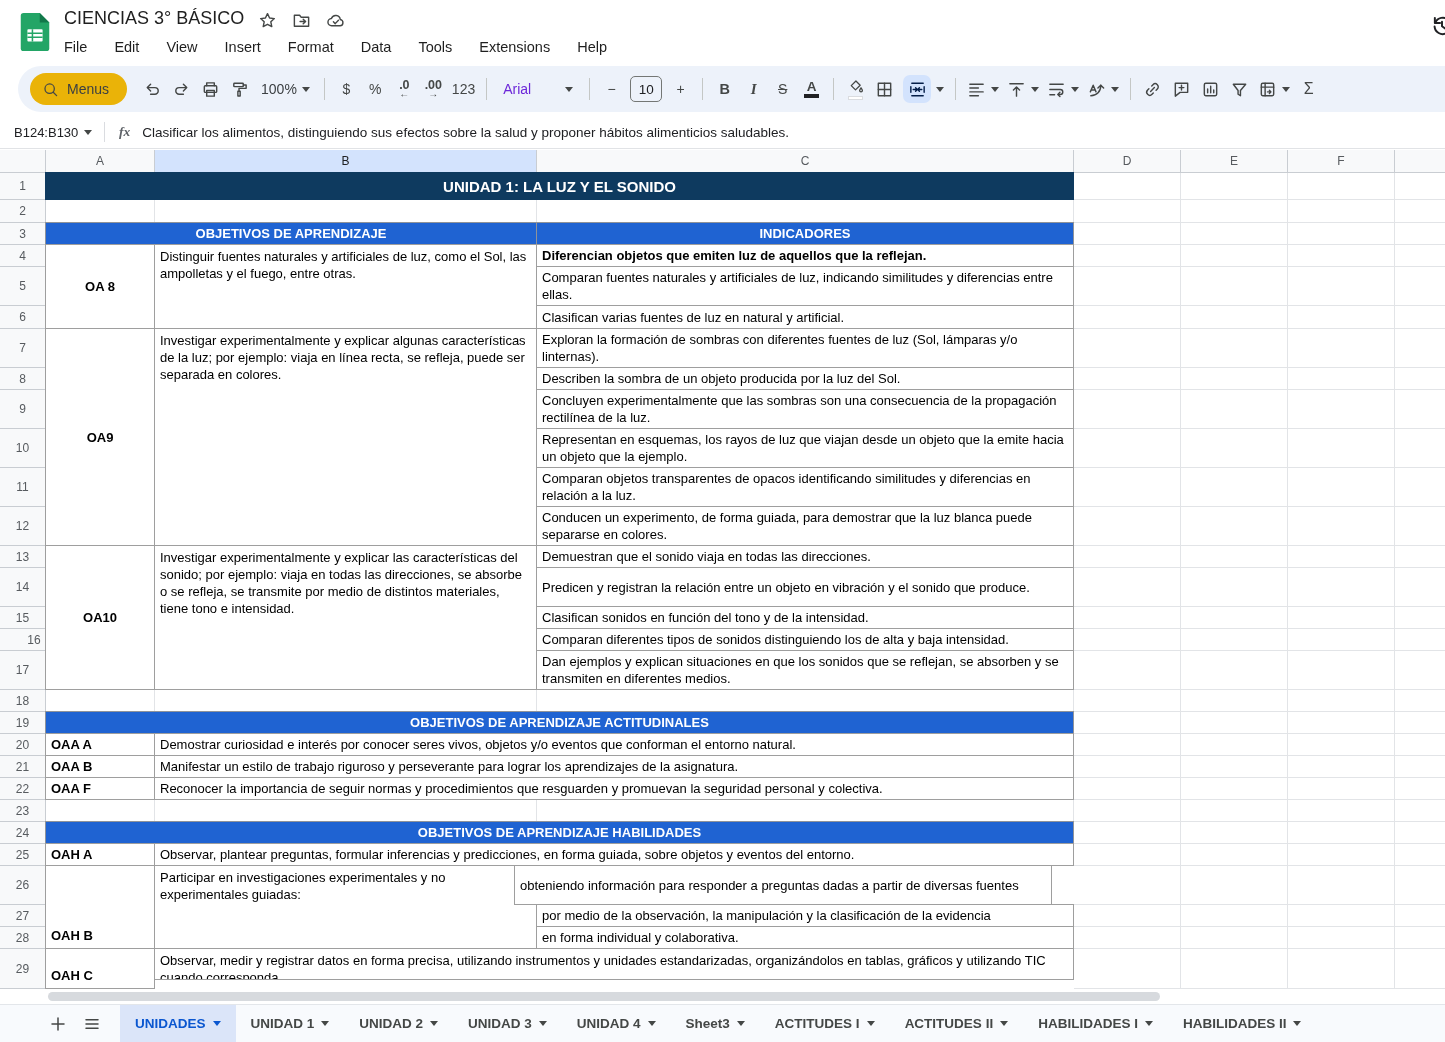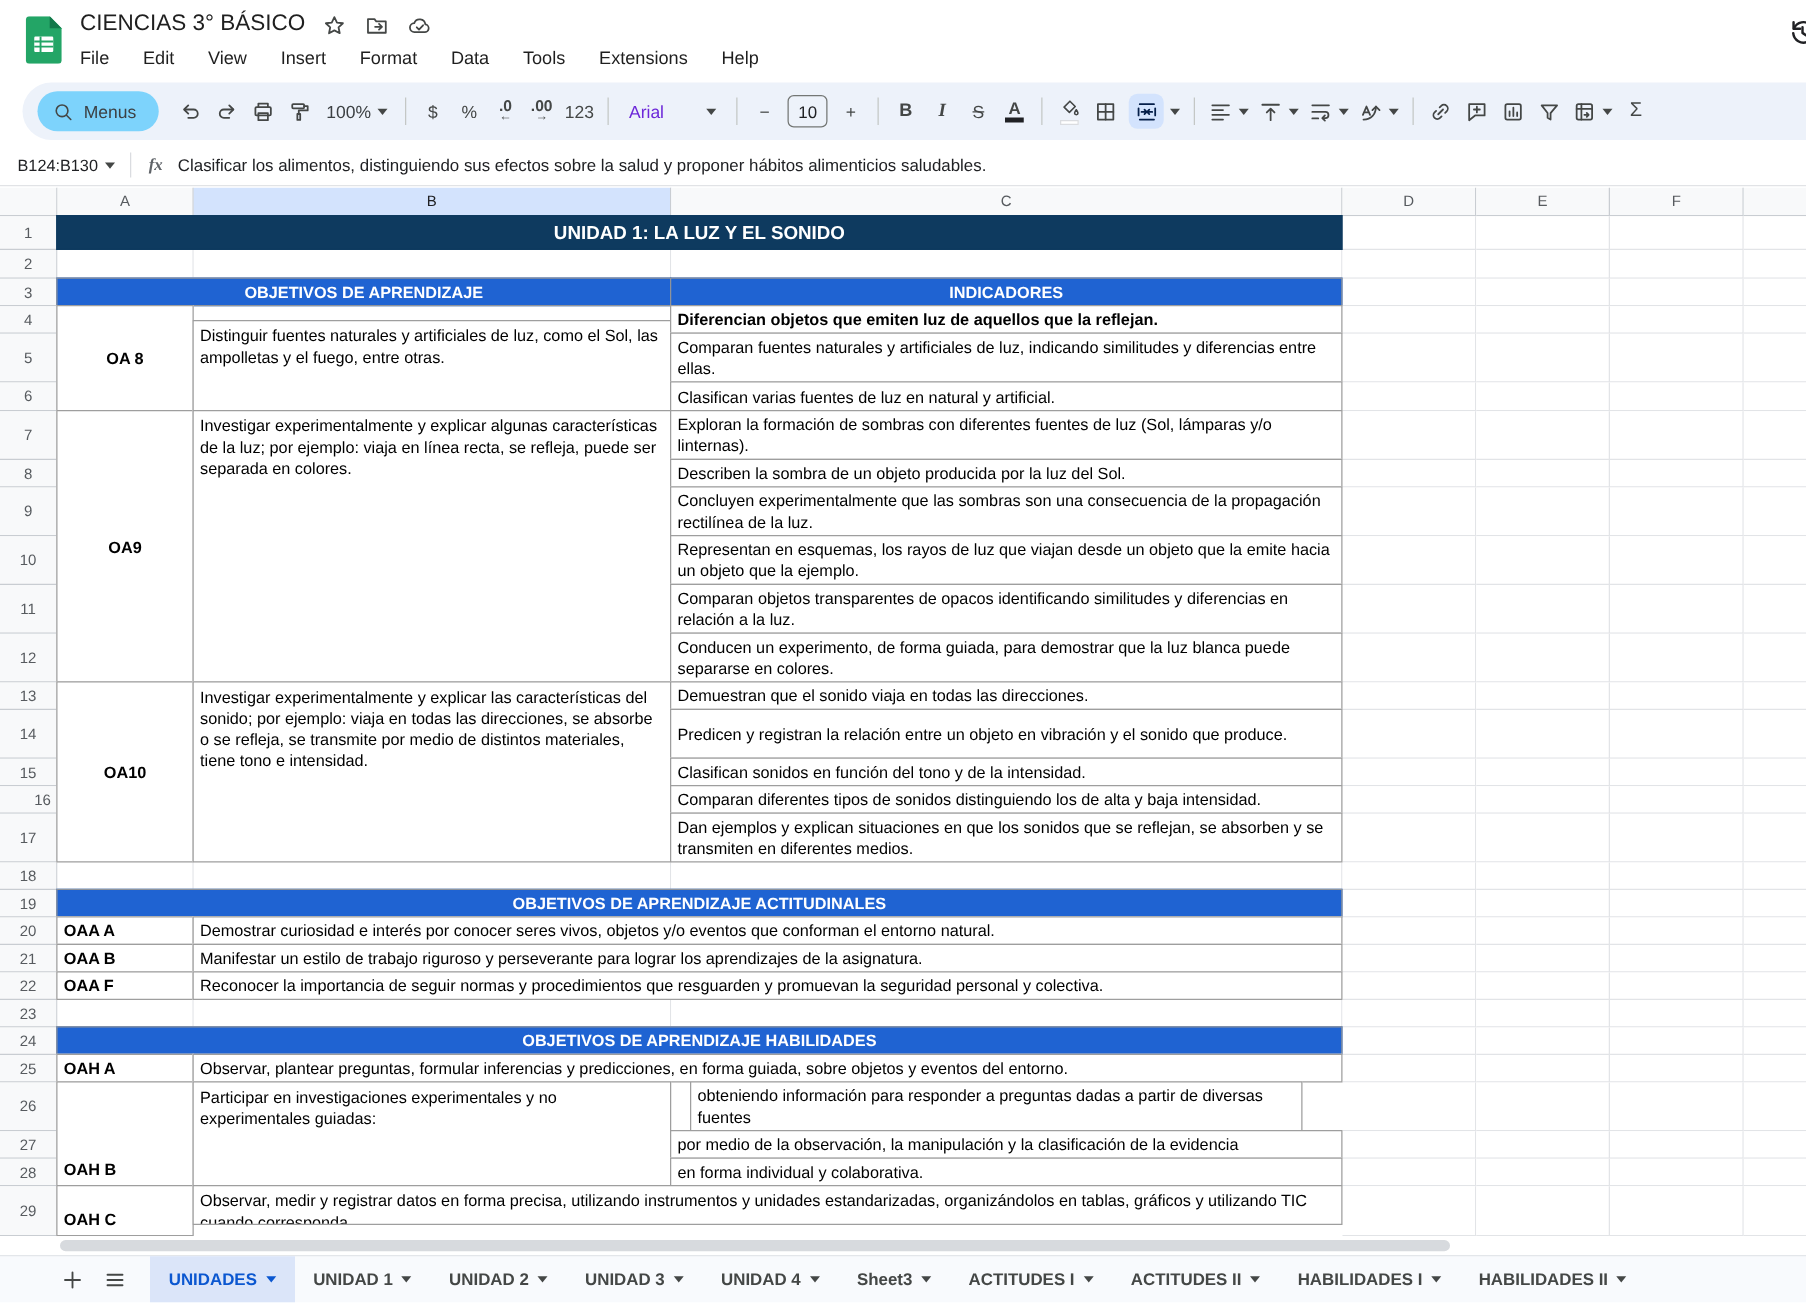--- a/index.html
+++ b/index.html
@@ -22,21 +22,21 @@
   #history-partial{position:absolute;right:-10px;top:12px;color:#202124}
 
   
   #toolbar{position:absolute;left:18px;right:-24px;top:66px;height:46px;background:var(--toolbar-bg);
     border-radius:24px;display:flex;align-items:center;padding:0 12px;gap:2px;color:var(--icon)}
   .tbtn{height:28px;min-width:27px;display:flex;align-items:center;justify-content:center;border-radius:4px;
     font-size:14px;color:var(--icon);cursor:pointer;padding:0 3px;position:relative;white-space:nowrap}
   .tsep{width:1px;height:22px;background:#c4c7c5;margin:0 6px;flex:none}
   .caret{width:0;height:0;border-left:4px solid transparent;border-right:4px solid transparent;
     border-top:5px solid var(--icon);margin-left:5px;flex:none}
-  #search-pill{height:32px;background:#7dd3fc;border-radius:16px;display:flex;align-items:center;
+  #search-pill{height:32px;background:#eab308;border-radius:16px;display:flex;align-items:center;
     padding:0 18px 0 12px;gap:8px;margin-right:10px;cursor:pointer}
   #search-pill span{font-size:14px;color:#3c4043}
   .ticon{width:19px;height:19px;stroke:var(--icon);fill:none;stroke-width:1.5;stroke-linecap:round;stroke-linejoin:round;flex:none}
   .tico-sm{width:17px;height:17px}
   .txtb{font-weight:700;font-size:14.5px}
   #strike-btn span{text-decoration:line-through}
   .under-a{display:flex;flex-direction:column;align-items:center;line-height:13px}
   .under-a .bar{width:15px;height:3.5px;margin-top:1px}
   #fontsize-box{width:32px;height:26px;border:1px solid #747775;border-radius:5px;display:flex;
     align-items:center;justify-content:center;font-size:13.5px;color:#202124;background:transparent}
@@ -577,21 +577,21 @@
       </div>
       <div class="cell content banner-blue" style="left: 45px; top: 72px; width: 492px; height: 23px;">
         <span>OBJETIVOS DE APRENDIZAJE</span>
       </div>
       <div class="cell content banner-blue" style="left: 536px; top: 72px; width: 538px; height: 23px;">
         <span>INDICADORES</span>
       </div>
       <div class="cell content oa-center" style="left: 45px; top: 94px; width: 110px; height: 85px;">
         <span>OA 8</span>
       </div>
-      <div class="cell content objective" style="left: 154px; top: 94px; width: 383px; height: 85px; margin-top: 12px;"><span>Distinguir fuentes naturales y artificiales de luz, como el Sol, las ampolletas y el fuego, entre otras.</span></div>
+      <div class="cell content objective" style="left: 154px; top: 94px; width: 383px; height: 85px;"><span>Distinguir fuentes naturales y artificiales de luz, como el Sol, las ampolletas y el fuego, entre otras.</span></div>
       <div class="cell content indicator bold" style="left: 536px; top: 94px; width: 538px; height: 23px;">
         <span>Diferencian objetos que emiten luz de aquellos que la reflejan.</span>
       </div>
       <div class="cell content indicator" style="left: 536px; top: 116px; width: 538px; height: 40px;">
         <span>Comparan fuentes naturales y artificiales de luz, indicando similitudes y diferencias entre ellas.</span>
       </div>
       <div class="cell content indicator" style="left: 536px; top: 155px; width: 538px; height: 24px;">
         <span>Clasifican varias fuentes de luz en natural y artificial.</span>
       </div>
       <div class="cell content oa-center" style="left: 45px; top: 178px; width: 110px; height: 218px;">
@@ -662,21 +662,21 @@
       <div class="cell content oa-left" style="left: 45px; top: 693px; width: 110px; height: 23px;">
         <span>OAH A</span>
       </div>
       <div class="cell content fullrow" style="left: 154px; top: 693px; width: 920px; height: 23px;">
         <span>Observar, plantear preguntas, formular inferencias y predicciones, en forma guiada, sobre objetos y eventos del entorno.</span>
       </div>
       <div class="cell content oa-left bottom" style="left: 45px; top: 715px; width: 110px; height: 84px;">
         <span>OAH B</span>
       </div>
       <div class="cell content objective" style="left: 154px; top: 715px; width: 383px; height: 84px;"><span>Participar en investigaciones experimentales y no experimentales guiadas:</span></div>
-      <div class="cell content indicator" style="left: 552px; top: 715px; width: 490px; height: 40px;">
+      <div class="cell content indicator" style="left: 514px; top: 715px; width: 538px; height: 40px;">
         <span>obteniendo información para responder a preguntas dadas a partir de diversas fuentes</span>
       </div>
       <div class="cell content indicator" style="left: 536px; top: 754px; width: 538px; height: 23px;">
         <span>por medio de la observación, la manipulación y la clasificación de la evidencia</span>
       </div>
       <div class="cell content indicator" style="left: 536px; top: 776px; width: 538px; height: 23px;">
         <span>en forma individual y colaborativa.</span>
       </div>
       <div class="cell content oa-left bottom" style="left: 45px; top: 798px; width: 110px; height: 41px;">
         <span>OAH C</span>

